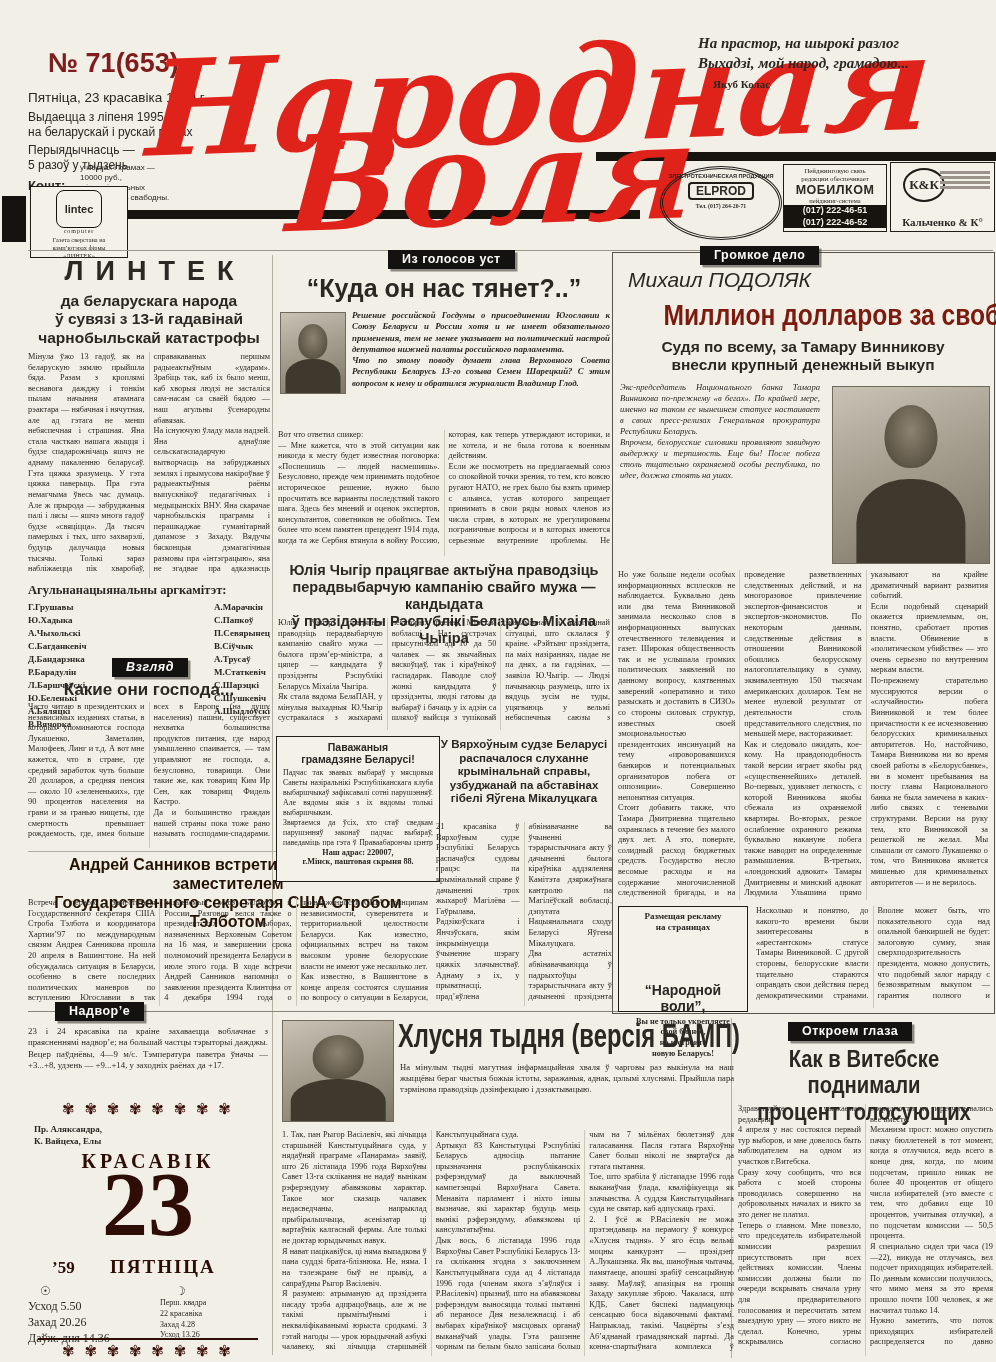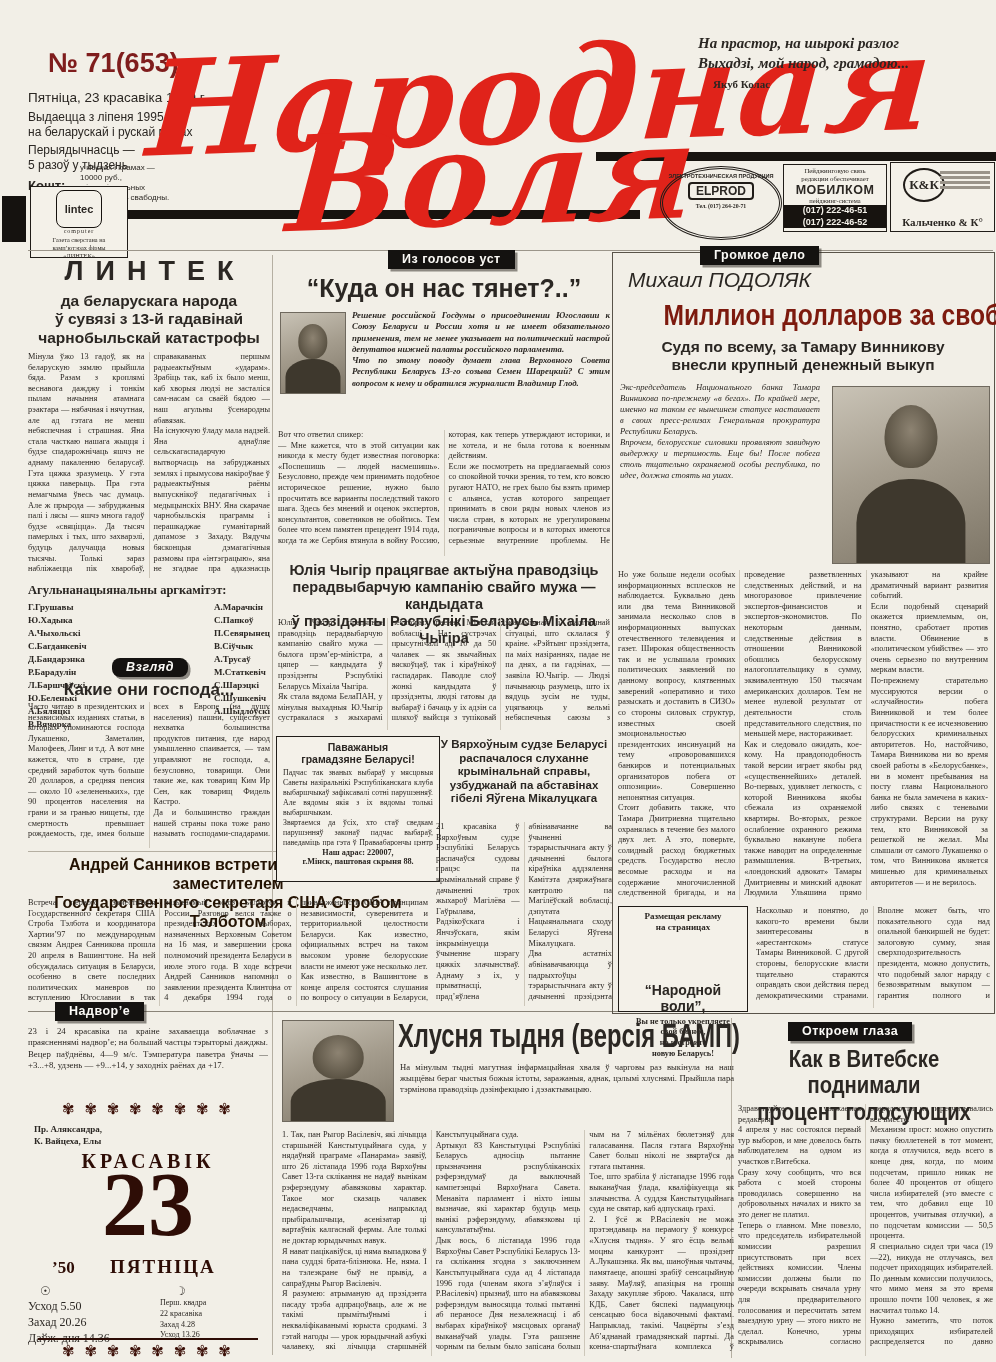--- a/index.html
+++ b/index.html
@@ -123,42 +123,42 @@
 С.Папкоў
 П.Севярынец
 В.Сіўчык
 А.Трусаў
 М.Статкевіч
 С.Шарэцкі
 С.Шушкевіч
 А.Шыдлоўскі</div>
   </div>
 
-  <div class="abs kicker" style="left:112px;top:658px;font-style:italic;border-radius:8px;">Взгляд</div>
+  <div class="abs kicker" style="left:112px;top:658px;font-style:italic;">Взгляд</div>
   <div class="abs hsans" style="left:28px;top:680px;width:242px;font-size:17px;">Какие они господа...</div>
   <div class="abs body c2" style="left:28px;top:702px;width:242px;height:146px;">Часто читаю в президентских и независимых изданиях статьи, в которых упоминаются господа Лукашенко, Заметалин, Малофеев, Линг и т.д. А вот мне кажется, что в стране, где средний заработок чуть больше 20 долларов, а средняя пенсия — около 10 «зелененьких», где 90 процентов населения на грани и за гранью нищеты, где смертность превышает рождаемость, где, имея больше всех в Европе (на душу населения) пашни, существует нехватка большинства продуктов питания, где народ умышленно спаивается, — там управляют не господа, а, безусловно, товарищи. Они такие же, как товарищ Ким Ир Сен, как товарищ Фидель Кастро.
 Да и большинство граждан нашей страны пока тоже рано называть господами-спадарами. Когда доход в семье в пересчете на человека ниже невозможно представить, называть ее кормильца господином как-то не с руки. Господин босяк — не звучит! Вот товарищ — идет. Так что пока не стоит употреблять нормальные слова «господин» и «спадар» по отношению к нашим славным управленцам. Спадар — он, вполне возможно, должен уметь складывать и умножать, кроме как отнимать и делить. Суть же и соль товарища заключается только и исключительно только в умении производить последние два арифметических действия.
 Ричард ПУШКО,
 ремонтник Минской ТЭЦ-4.</div>
 
   <div class="abs hsans" style="left:28px;top:856px;width:400px;font-size:16px;color:#241303;">Андрей Санников встретился с первым заместителем
 Государственного секретаря США Стробом Тэлботом</div>
   <div class="abs body c3" style="left:28px;top:898px;width:400px;height:108px;">Встреча первого заместителя Государственного секретаря США Строба Тэлбота и координатора Хартии’97 по международным связям Андрея Санникова прошла 20 апреля в Вашингтоне. На ней обсуждалась ситуация в Беларуси, особенно в свете последних политических маневров по вступлению Югославии в так называемый союз Беларуси и России. Разговор велся также о президентских выборах, назначенных Верховным Советом на 16 мая, и завершении срока полномочий президента Беларуси в июле этого года. В ходе встречи Андрей Санников напомнил о заявлении президента Клинтона от 4 декабря 1994 года о приверженности США принципам независимости, суверенитета и территориальной целостности Беларуси. Как известно, официальных встреч на таком высоком уровне белорусские власти не имеют уже несколько лет.
 Как известно, в Вашингтоне в конце апреля состоятся слушания по вопросу о ситуации в Беларуси, организованные Комиссией по безопасности и сотрудничеству в Европе. Комиссия состоит из членов сената и конгресса США, и результаты слушаний будут представлены в виде официальных отчетов. Принять участие в слушаниях конгрессом США приглашены координатор Хартии’97 по международным связям Андрей Санников, руководитель Консультативно-наблюдательной группы ОБСЕ в Беларуси Ханс-Георг Вик и посол США в Беларуси Дэниел Спекхард. Темой слушаний является ситуация в Беларуси с точки зрения соблюдения прав человека и развития демократии.
 Пресс-центр Хартии’97.</div>
 
   <div class="abs kicker" style="left:55px;top:1002px;">Надвор’е</div>
   <div class="abs body" style="left:28px;top:1026px;width:240px;height:74px;font-size:8.8px;">23 і 24 красавіка па краіне захаваецца воблачнае з праясненнямі надвор’е; на большай частцы тэрыторыі дажджы. Вецер паўднёвы, 4—9 м/с. Тэмпература паветра ўначы — +3...+8, удзень — +9...+14, у заходніх раёнах да +17.</div>
 
   <div class="abs ornament" style="left:28px;top:1100px;width:240px;">✾ ✾ ✾ ✾ ✾ ✾ ✾ ✾</div>
   <div class="abs pre" style="left:34px;top:1124px;font-size:9px;font-weight:bold;line-height:1.3;">Пр. Аляксандра,
 К. Вайцеха, Елы</div>
   <div class="abs" style="left:28px;top:1150px;width:240px;text-align:center;font-weight:bold;font-size:20px;letter-spacing:4px;color:#2e0d06;">КРАСАВІК</div>
   <div class="abs" style="left:28px;top:1158px;width:240px;text-align:center;font-weight:bold;font-size:92px;line-height:1;color:#2e0d06;">23</div>
-  <div class="abs" style="left:52px;top:1258px;font-weight:bold;font-size:17px;color:#2e0d06;">’50</div>
+  <div class="abs" style="left:52px;top:1258px;font-weight:bold;font-size:17px;color:#2e0d06;">’59</div>
   <div class="abs" style="left:110px;top:1256px;font-weight:bold;font-size:19px;letter-spacing:2px;color:#2e0d06;">ПЯТНІЦА</div>
   <div class="abs" style="left:40px;top:1284px;font-size:12px;">☉</div>
   <div class="abs pre" style="left:28px;top:1298px;font-size:12px;line-height:1.35;">Усход 5.50
 Захад 20.26
 Даўж. дня 14.36</div>
   <div class="abs" style="left:175px;top:1284px;font-size:12px;">☽</div>
   <div class="abs pre" style="left:160px;top:1298px;font-size:8px;line-height:1.35;">Перш. квадра
 22 красавіка
 Захад 4.28
 Усход 13.26</div>

